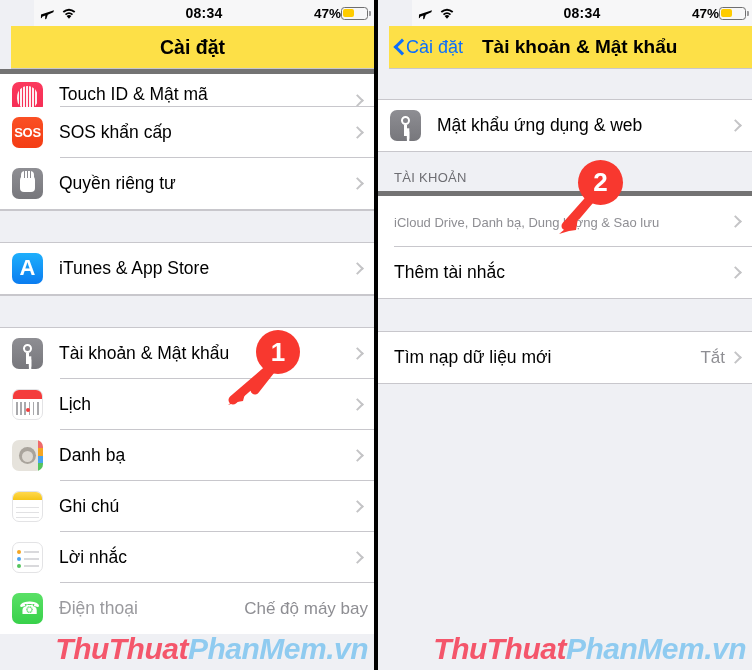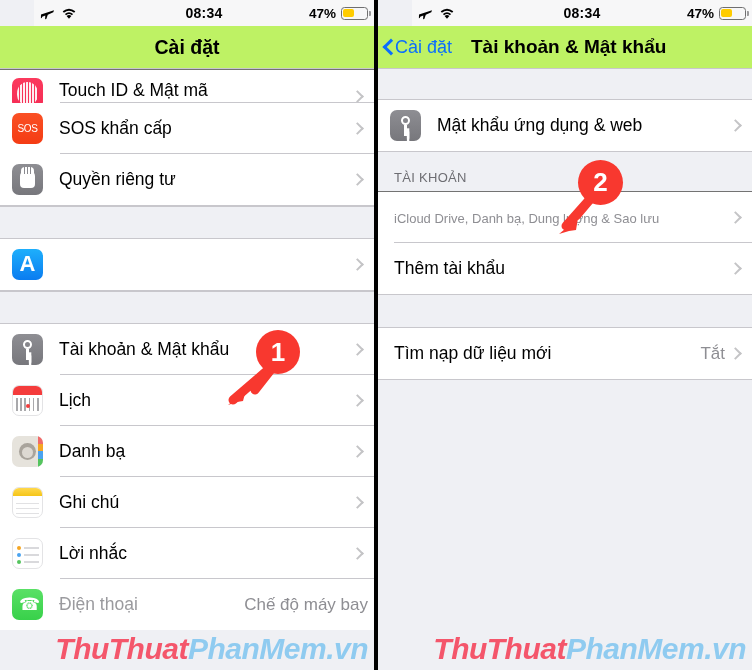--- a/index.html
+++ b/index.html
@@ -33,43 +33,43 @@
     align-items: center;
     padding: 0 6px;
     margin-left: 34px;
   }
   .sb-left { display: flex; align-items: center; gap: 6px; }
   .sb-time {
     position: absolute; left: 0; right: 0; text-align: center;
     font-size: 14px; font-weight: bold; color: #000; letter-spacing: .2px;
   }
   .sb-right {
-    margin-left: auto; display: flex; align-items: center; gap: 5px;
+    margin-left: auto; display: flex; align-items: center; 
     font-size: 13.5px; font-weight: bold; color: #000;
   }
   .batt {
     position: relative; width: 27px; height: 13px;
     border: 1.4px solid #6f6f70; border-radius: 3.5px;
   }
   .batt::after {
     content: ""; position: absolute; right: -4px; top: 3.6px;
     width: 2px; height: 5px; background: #9a9a9c; border-radius: 0 1px 1px 0;
   }
   .batt .fill {
     position: absolute; left: 1.2px; top: 1.2px; bottom: 1.2px;
     width: 45%; background: #ffcc00; border-radius: 2px;
   }
 
   
   .navbar {
     position: relative;
     height: 43px;
-    background: #bef264;
+    background: #fde047;
     border-bottom: 1px solid #c8c7cc;
-    display: flex; align-items: center;
+    display: flex; align-items: center; margin-left: 11px;
   }
   .nav-title {
     position: absolute; left: 0; right: 0; text-align: center;
     font-size: 19.5px; font-weight: bold; color: #000;
   }
   .panel.right .nav-title { text-align: left; left: 93px; right: 8px; font-size: 19px; }
   .nav-back {
     position: relative; z-index: 2;
     display: flex; align-items: center; gap: 1px;
     padding-left: 5px; color: #0b6efd;
@@ -82,21 +82,21 @@
     width: 9px; height: 9px;
     border-left: 3px solid #0b6efd; border-bottom: 3px solid #0b6efd;
     transform: rotate(45deg);
   }
   .nav-back-label { font-size: 18px; color: #0b6efd; }
 
   
   .content { position: relative; height: calc(670px - 69px); background: #eff0f4; }
   .group { background: #fff; }
   .gap { background: #eff0f4; border-top: 1px solid #c8c7cc; border-bottom: 1px solid #c8c7cc; }
-  .group.topline { border-top: 1px solid #737373; }
+  .group.topline { border-top: 5px solid #737373; }
   .group.botline { border-bottom: 1px solid #c8c7cc; }
 
   .row {
     position: relative;
     display: flex; align-items: center;
     height: 51px;
     padding-left: 12px;
     background: #fff;
   }
   .row .sep {
@@ -134,21 +134,21 @@
   
   .ic-touchid { background: linear-gradient(#fb3a5d, #f52b54); }
   .ic-touchid .fp {
     position: absolute; inset: 4px 5px;
     background:
       repeating-linear-gradient(90deg, rgba(255,255,255,.92) 0 1.5px, transparent 1.5px 3px);
     border-radius: 50% 50% 45% 45%;
   }
   .ic-sos { background: linear-gradient(#fa5024, #f43c14);
     display: flex; align-items: center; justify-content: center; }
-  .ic-sos span { color: #fff; font-size: 10px; font-weight: normal; letter-spacing: -.3px; }
+  .ic-sos span { color: #fff; font-size: 13px; font-weight: bold; letter-spacing: -.3px; }
   .ic-battery { background: linear-gradient(#5ae066, #38d14a);
     display: flex; align-items: center; justify-content: center; }
   .ic-battery .b {
     width: 19px; height: 11px; border: 2.2px solid #fff; border-radius: 2.5px;
     position: relative;
   }
   .ic-battery .b::after {
     content:""; position:absolute; right:-4px; top:2.6px;
     width:2.2px; height:4px; background:#fff; border-radius:0 1px 1px 0;
   }
@@ -313,20 +313,21 @@
         </div>
       </div>
 
       <div class="gap" style="height:33px"></div>
 
       <div class="group botline">
         <div class="row nosep">
           <div class="row-icon ic-appstore">
               <span class="a">A</span>
             </div>
+          <div class="row-text">iTunes &amp; App Store</div>
           <div class="chev-r"></div>
         </div>
       </div>
 
       <div class="gap" style="height:33px"></div>
 
       <div class="group">
         <div class="row">
           <div class="row-icon ic-key">
               <div class="k"></div>
@@ -450,21 +451,21 @@
 
       <div class="group topline botline">
         <div class="row" style="height:51px">
           <div class="row-textwrap" style="margin-left:4px">
             <div class="row-sub">iCloud Drive, Danh bạ, Dung lượng &amp; Sao lưu</div>
           </div>
           <div class="chev-r"></div>
           <div class="sep" style="left:16px"></div>
         </div>
         <div class="row nosep">
-          <div class="row-text" style="margin-left:4px">Thêm tài khẩu</div>
+          <div class="row-text" style="margin-left:4px">Thêm tài nhắc</div>
           <div class="chev-r"></div>
         </div>
       </div>
 
       <div class="gap" style="height:33px; border-top:none;"></div>
 
       <div class="group botline">
         <div class="row nosep">
           <div class="row-text" style="margin-left:4px">Tìm nạp dữ liệu mới</div>
           <div class="row-value">Tắt</div>

